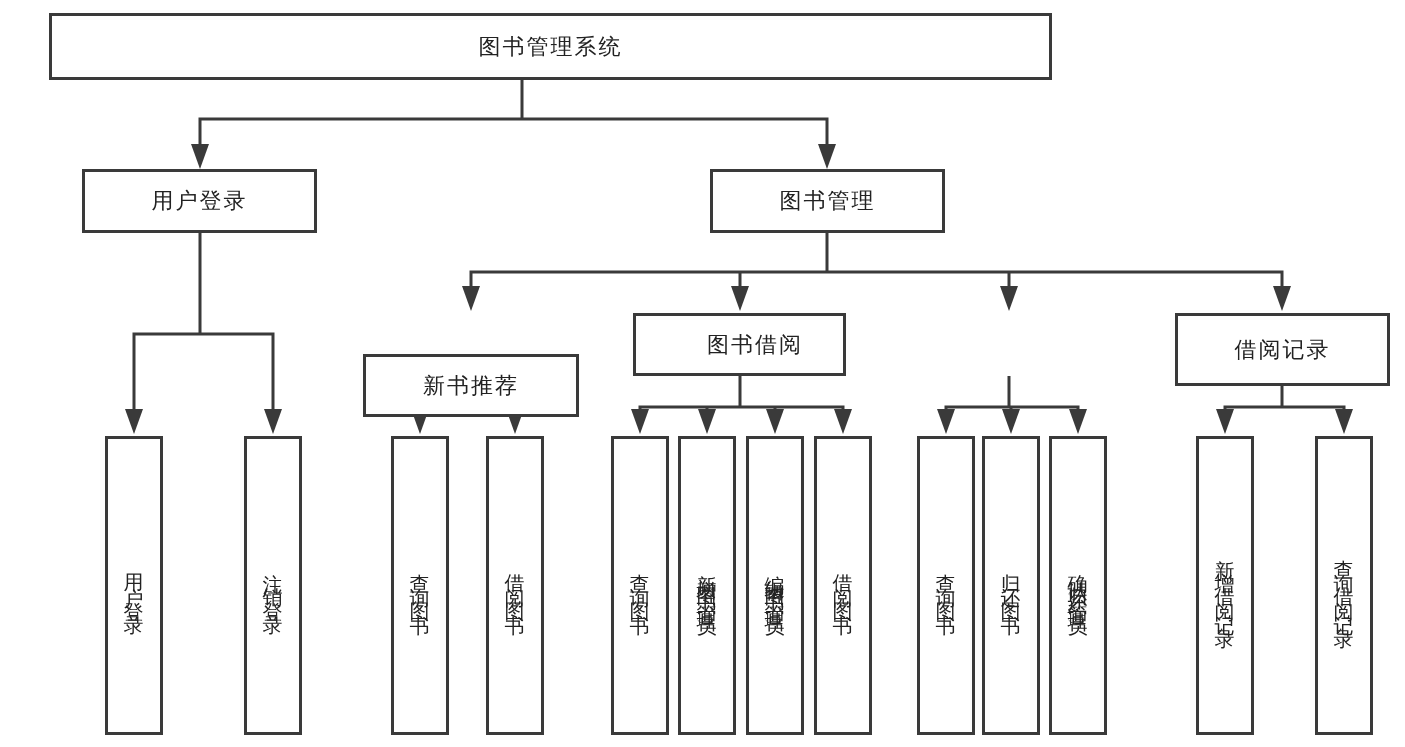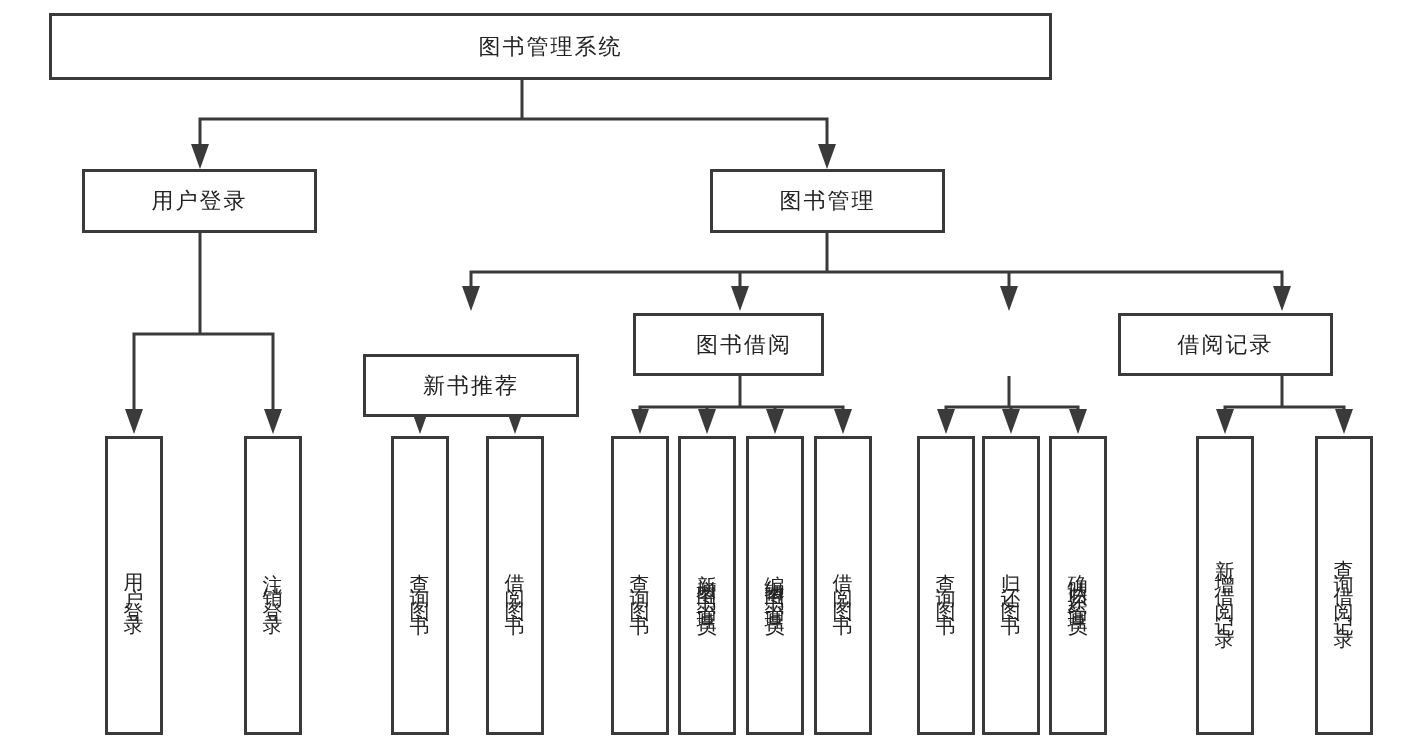--- a/index.html
+++ b/index.html
@@ -109,24 +109,24 @@
   <div class="box hbox" style="left:82px; top:169px; width:235px; height:64px;">
     <span>用户登录</span>
   </div>
   <div class="box hbox" style="left:710px; top:169px; width:235px; height:64px;">
     <span>图书管理</span>
   </div>
 
   <div class="box hbox" style="left:363px; top:313px; width:216px; height:63px;margin-top:41px;">
     <span>新书推荐</span>
   </div>
-  <div class="box hbox" style="left:633px; top:313px; width:191px; height:63px;padding-left:31px;">
+  <div class="box hbox" style="left:633px; top:313px; width:213px; height:63px;padding-left:31px;">
     <span>图书借阅</span>
   </div>
-  <div class="box hbox" style="left:1118px; top:313px; width:215px; height:63px;">
+  <div class="box hbox" style="left:1175px; top:313px; width:215px; height:73px;">
     <span>借阅记录</span>
   </div>
 
   <div class="box leaf" style="left:105px; top:436px; width:58px; height:299px;">
     <span>用户登录</span>
   </div>
   <div class="box leaf" style="left:244px; top:436px; width:58px; height:299px;">
     <span>注销登录</span>
   </div>
 

